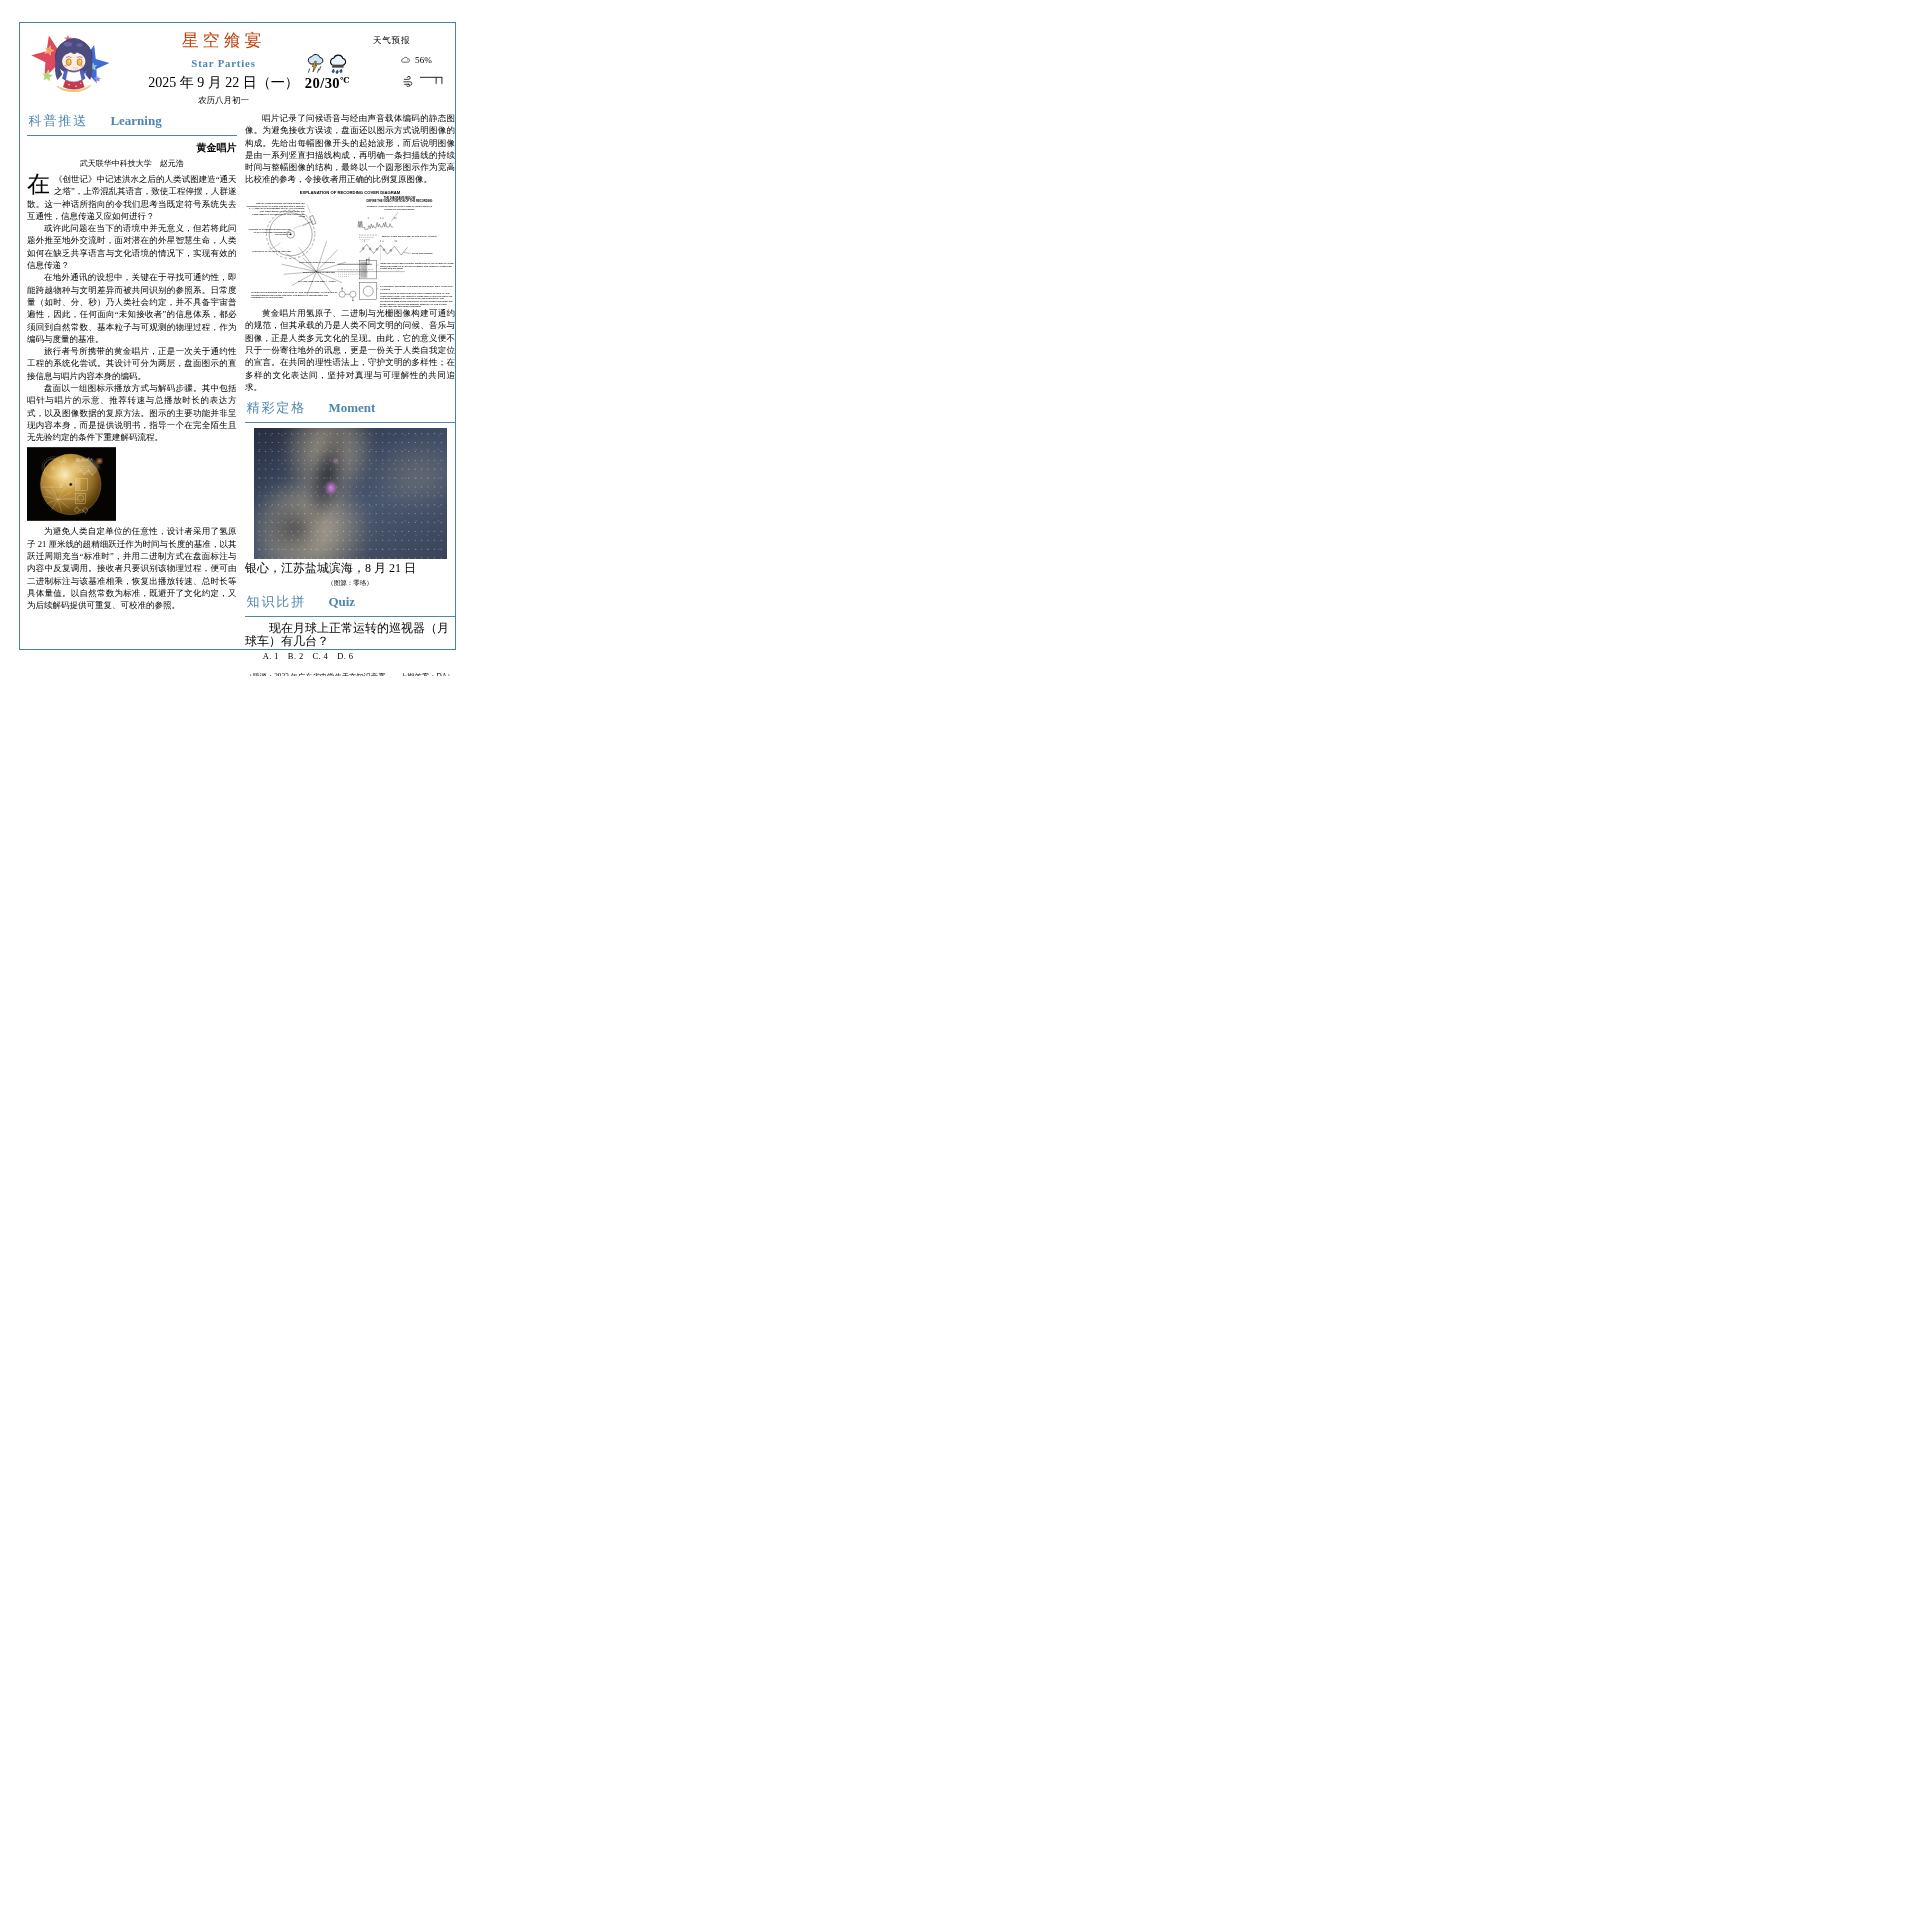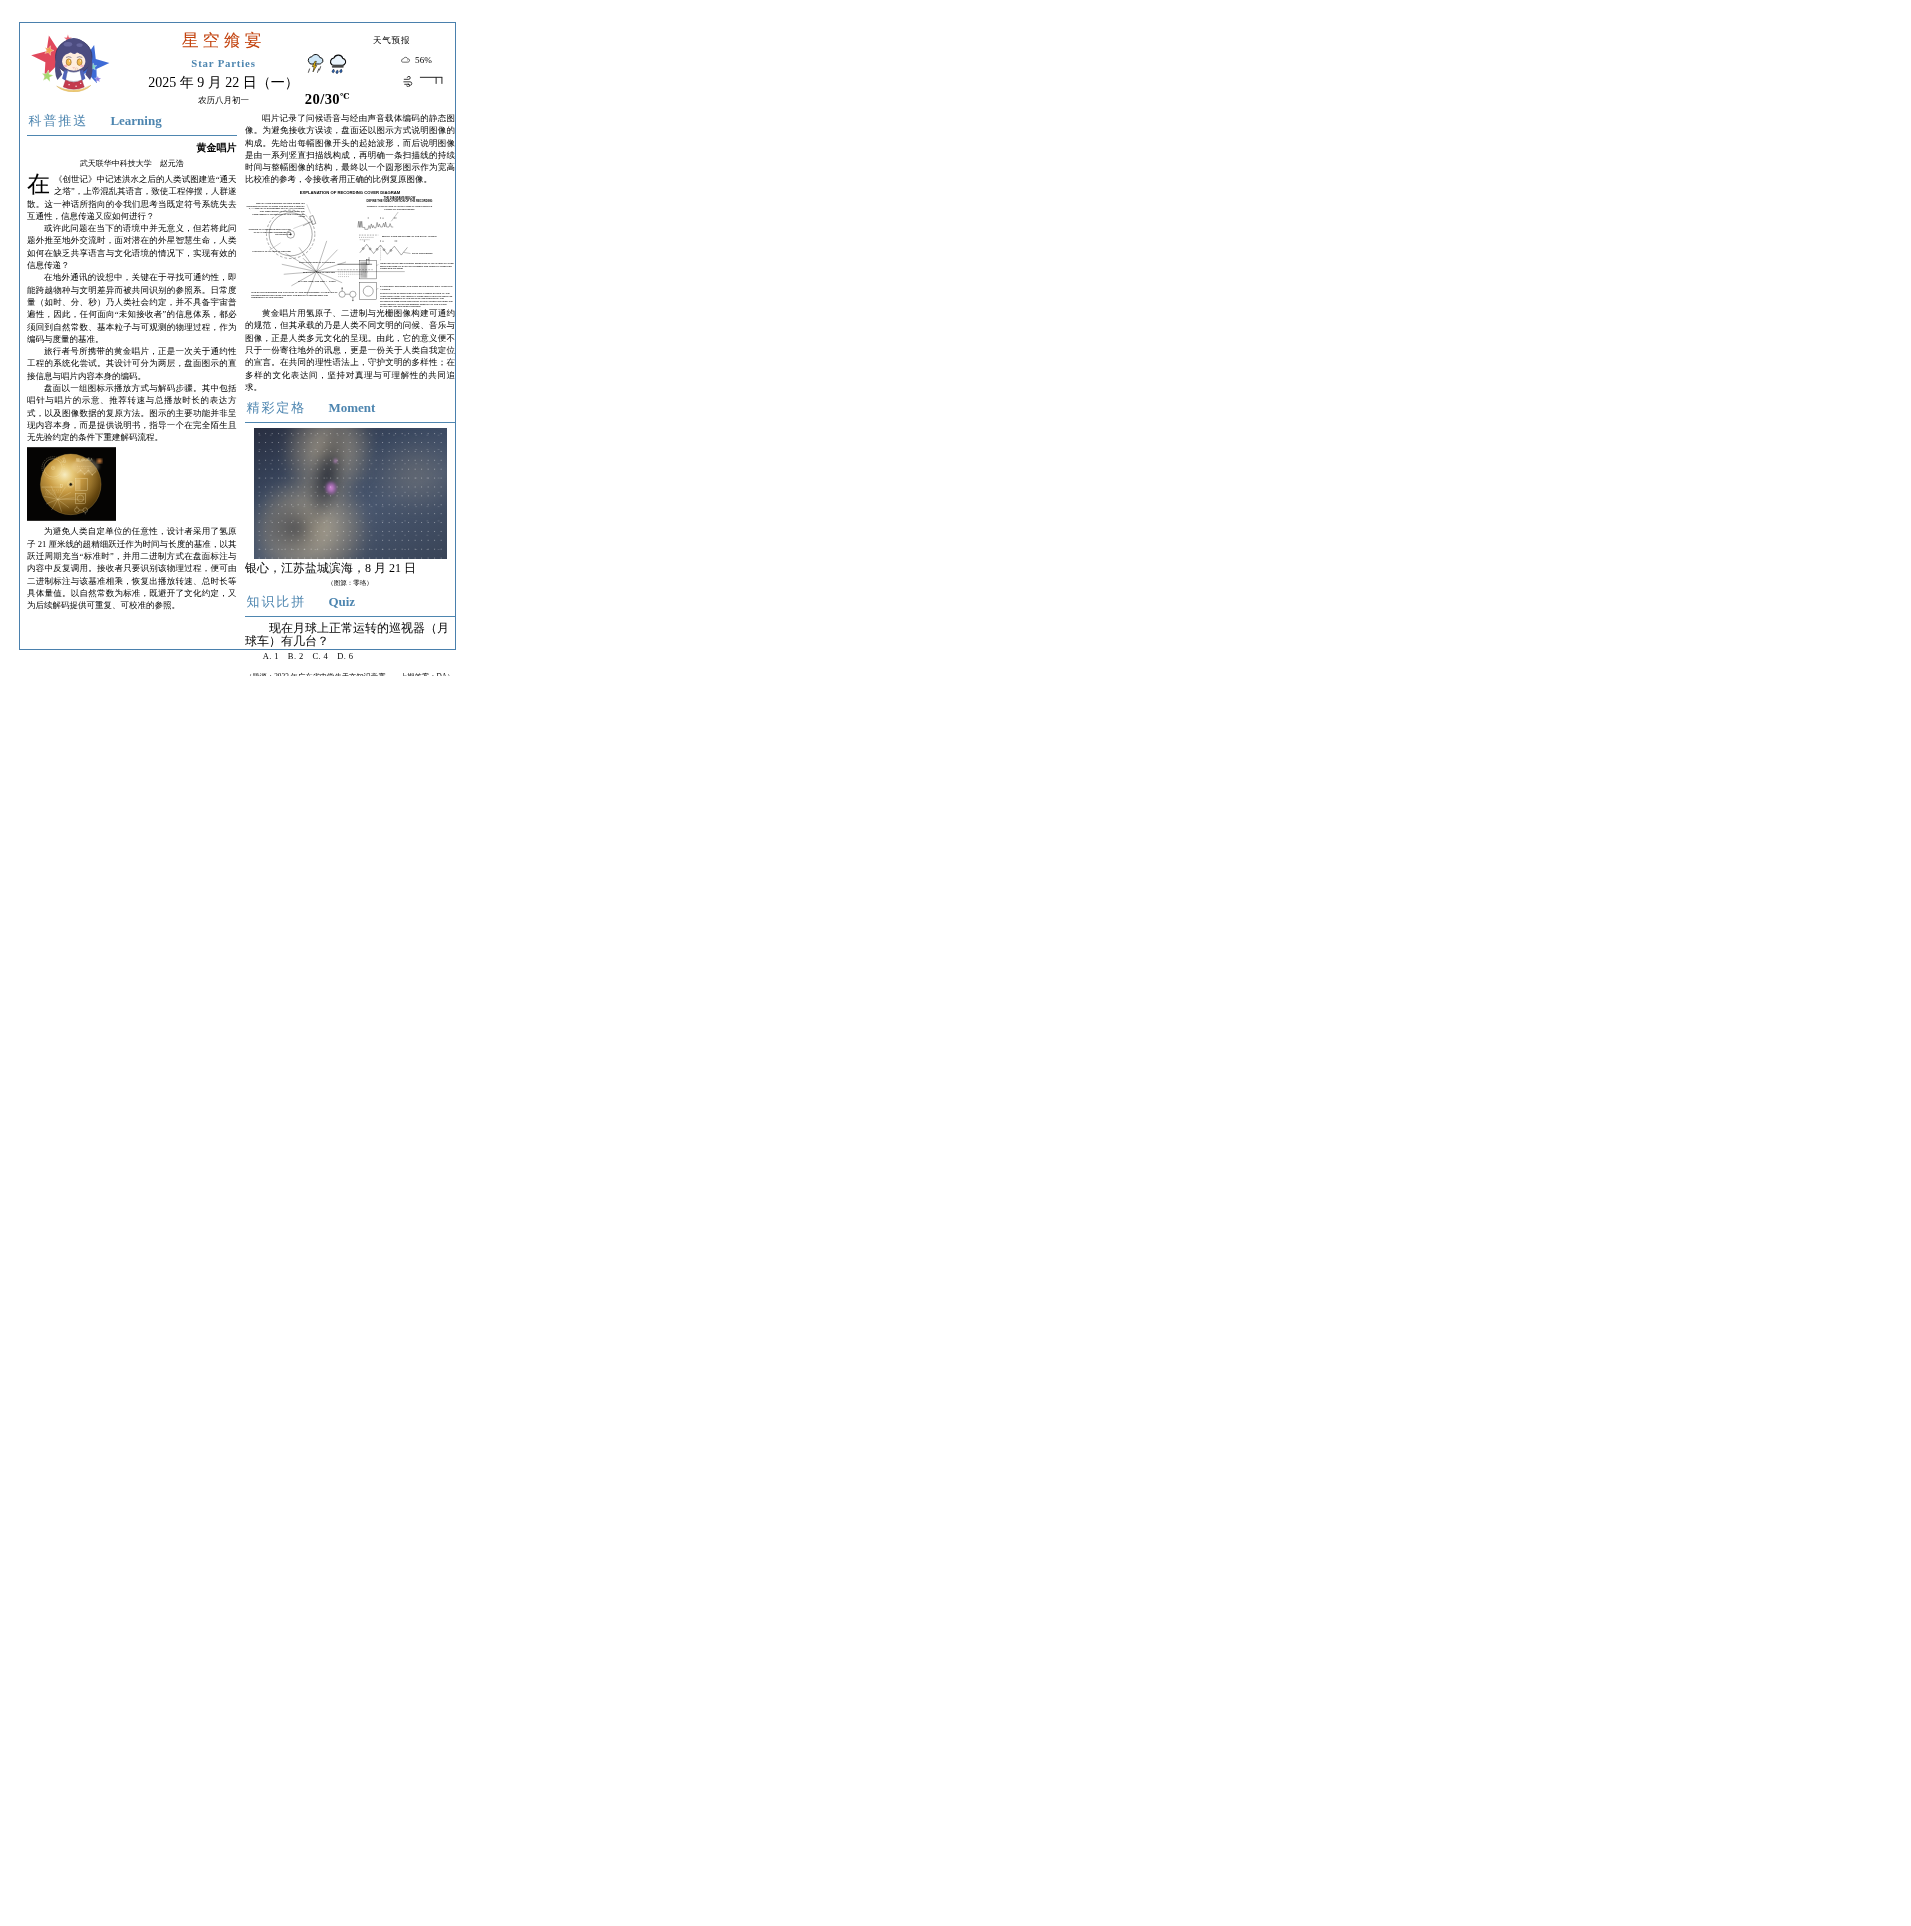--- a/index.html
+++ b/index.html
@@ -14,21 +14,21 @@
   .paper-title { font-size:17px; color:#c2410c; letter-spacing:3.9px; font-weight:400; }
   .paper-sub { font-size:10.8px; color:#4e86b0; font-weight:bold; margin-top:5.4px; letter-spacing:0.8px; }
   .paper-date { font-size:14px; margin-top:5.4px; }
   .paper-lunar { font-size:8.5px; margin-top:2.3px; }
   .h-weather { position:absolute; left:304px; top:30px; width:143px; height:69px; }
   .w-label { position:absolute; left:69px; top:4.6px; font-size:8.5px; letter-spacing:0.8px; }
   .w-storm { position:absolute; left:0.8px; top:22.3px; width:19px; height:24px; }
   .w-rain  { position:absolute; left:23px; top:21.6px; width:20px; height:25px; }
   .w-hum   { position:absolute; left:96px; top:25.4px; display:flex; align-items:center; gap:3.5px; }
   .w-hum span { font-size:9.2px; }
-  .w-temp  { position:absolute; left:0.8px; top:45px; font-size:14.6px; font-weight:bold; letter-spacing:0.4px;margin-top:16px; }
+  .w-temp  { position:absolute; left:0.8px; top:45px; font-size:14.6px; font-weight:bold; letter-spacing:0.4px; }
   .w-temp .unit { font-size:8px; font-weight:bold; vertical-align:5.4px; }
   .w-wind  { position:absolute; left:99px; top:46px; width:10.8px; height:10.8px; }
   .w-barb  { position:absolute; left:115px; top:45px; width:25px; height:10.8px; }
 
   
   .content { position:absolute; left:27px; top:112px; width:428px; display:flex; gap:8.5px; }
   .col { width:210px; }
   .sec-h { display:flex; align-items:center; gap:22.3px; color:#4e86b0;
            border-bottom:0.8px solid #4e86b0; padding:0 0 5.4px 1.5px; margin-bottom:4.6px; }
   .sec-cn { font-size:13px; letter-spacing:1.9px; }

